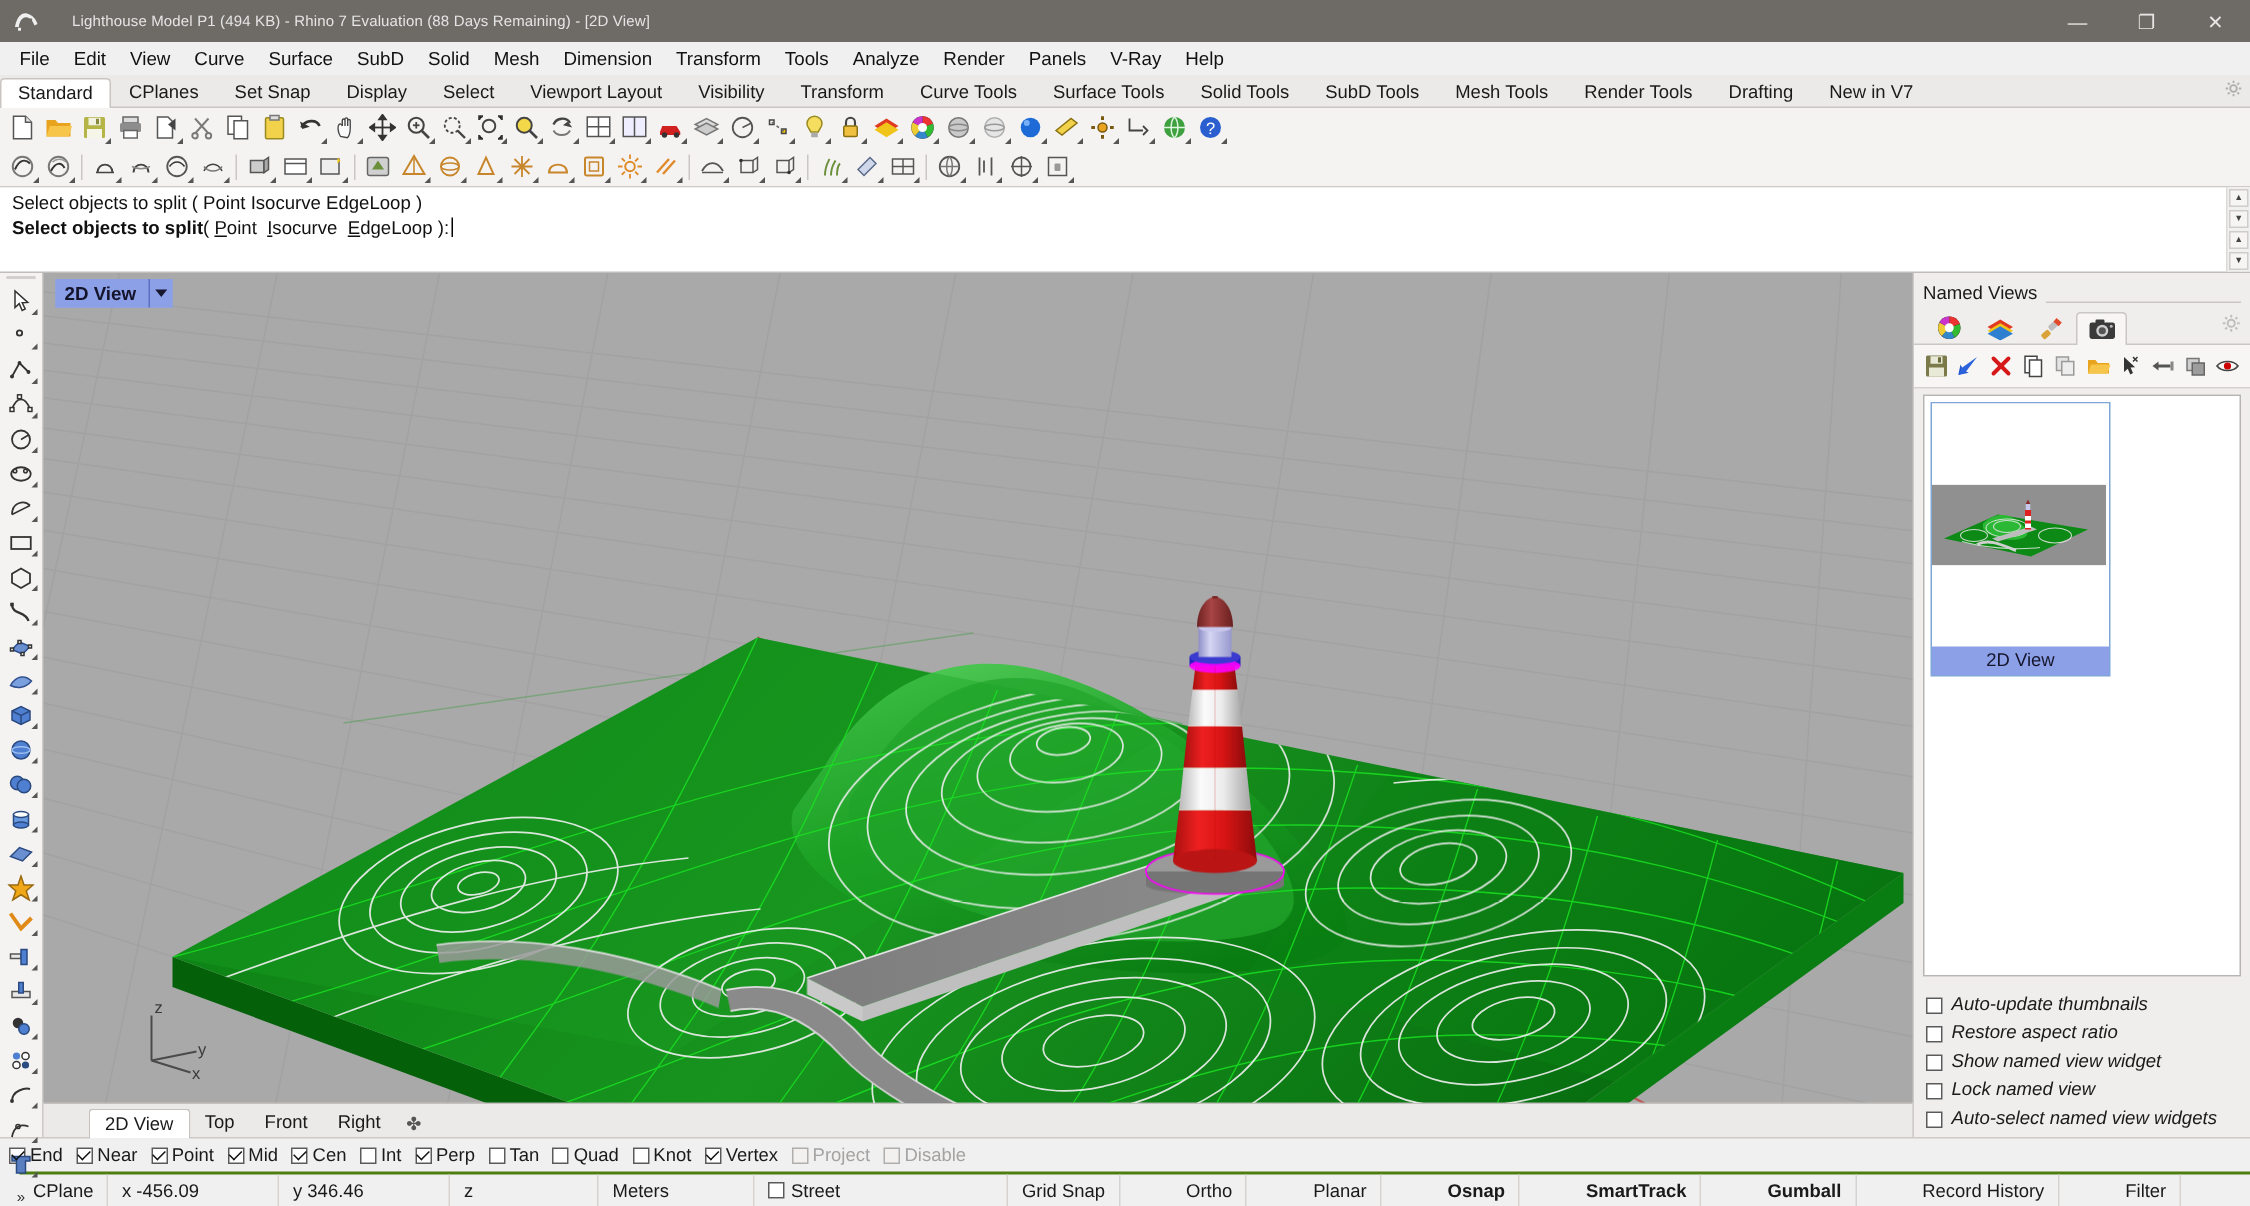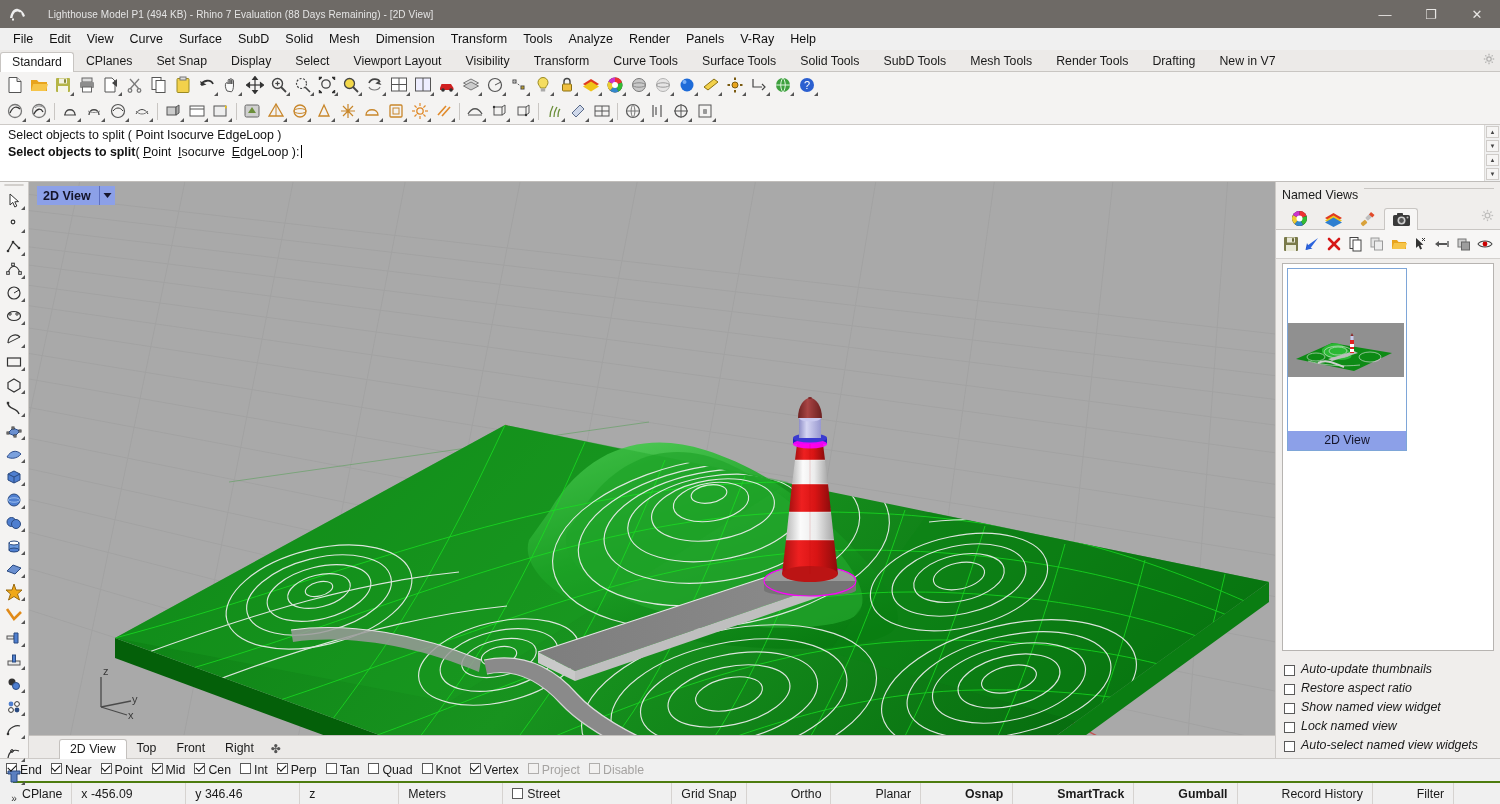--- a/index.html
+++ b/index.html
@@ -65,21 +65,21 @@
   .vptitle .dd{width:15px;height:19px;background:#8ca0e8;display:flex;align-items:center;justify-content:center;border-left:1px solid #5d6fc0;}
 
   
   .vptabs{height:22px;background:#eceae8;border-top:1px solid #c4c1be;display:flex;align-items:flex-end;padding-left:30px;flex:0 0 22px;}
   .vptabs .vt{padding:2px 10px 3px 10px;font-size:12.3px;}
   .vptabs .vt.active{background:#ffffff;border:1px solid #c4c1be;border-bottom:none;border-radius:3px 3px 0 0;position:relative;top:1px;}
   .vptabs .plus{padding:2px 7px;color:#555;}
 
   
   .rightpanel{width:224px;flex:0 0 224px;background:#f0eeec;border-left:1px solid #cdcac7;display:flex;flex-direction:column;}
-  .rp-head{display:flex;align-items:flex-start;padding:6px 6px 2px 6px;}
+  .rp-head{display:flex;align-items:flex-end;padding:6px 6px 2px 6px;}
   .rp-head .lbl{font-size:12.4px;color:#1a1a1a;padding-right:6px;}
   .rp-head .rule{flex:1;height:1px;background:#c9c6c3;}
   .rp-tabs{display:flex;align-items:flex-end;height:25px;padding-left:6px;border-bottom:1px solid #c9c6c3;position:relative;}
   .rp-tabs .rt{width:32px;height:21px;display:flex;align-items:center;justify-content:center;border:1px solid transparent;border-bottom:none;}
   .rp-tabs .rt.active{background:#f7f6f5;border-color:#c9c6c3;border-radius:3px 3px 0 0;position:relative;top:1px;}
   .rp-tabs .rgear{position:absolute;right:6px;bottom:4px;opacity:.4;}
   .rp-toolbar{display:flex;align-items:center;height:26px;padding:1px 4px;background:#f7f6f5;border-bottom:1px solid #d3d0cd;}
   .rp-toolbar .ri{width:22px;height:22px;display:flex;align-items:center;justify-content:center;}
   .nvlist{flex:1;background:#ffffff;border:1px solid #b7b4b1;margin:4px 6px 2px 6px;position:relative;overflow:hidden;}
   .nvitem{width:118px;margin:4px 0 0 4px;border:1px solid #7ea6d8;}
@@ -90,21 +90,21 @@
   .rp-checks .ck{display:flex;align-items:flex-end;height:19px;font-style:italic;}
   .rp-checks .ck .lbl{font-size:12.4px;margin-left:6px;}
 
   
   .box{width:11px;height:11px;border:1px solid #5a5a5a;background:#fff;flex:0 0 11px;display:inline-flex;align-items:center;justify-content:center;box-sizing:border-box;}
   .box.dis{border-color:#b0aeac;background:#f2f1f0;}
   .box.on:after{content:"";display:block;width:7px;height:4px;border-left:1.6px solid #111;border-bottom:1.6px solid #111;transform:rotate(-45deg) translate(1px,-1px);}
 
   
   .osnapbar{height:22px;background:#f0f0f0;border-top:1px solid #cdcac7;display:flex;align-items:center;padding-left:6px;flex:0 0 22px;}
-  .osnapbar .os{display:flex;margin-right:9px;}
+  .osnapbar .os{display:flex;align-items:center;margin-right:9px;}
   .osnapbar .os .lbl{font-size:12.3px;margin-left:3px;}
   .osnapbar .os.dis .lbl{color:#a5a3a1;}
 
   
   .statusbar{height:21px;background:#f0f0f0;border-top:2px solid #4d7c0f;display:flex;align-items:stretch;font-size:12.3px;flex:0 0 21px;margin-left:13px;}
   .statusbar .cell{display:flex;align-items:center;padding:0 9px;border-right:1px solid #d6d3d0;white-space:nowrap;}
   .statusbar .cell.b{font-weight:bold;}
   .statusbar .grow{flex:1;border-right:none;}
 
   

